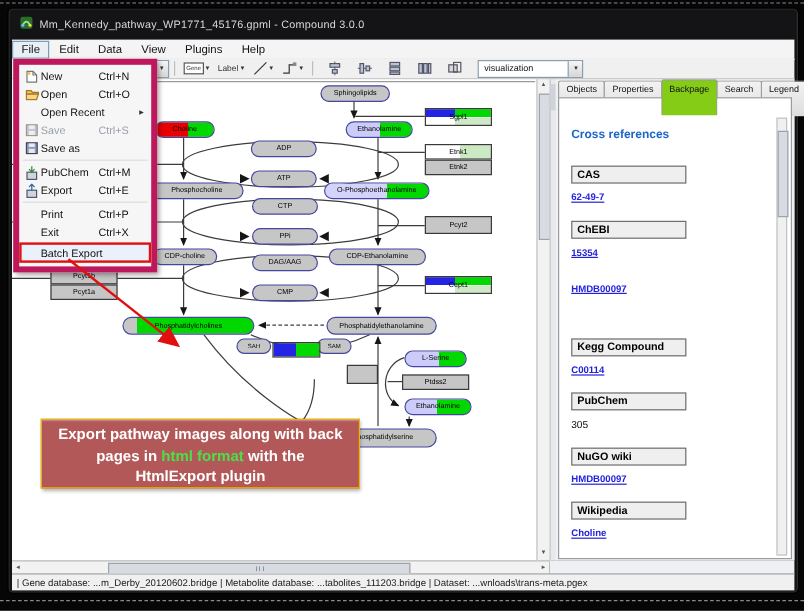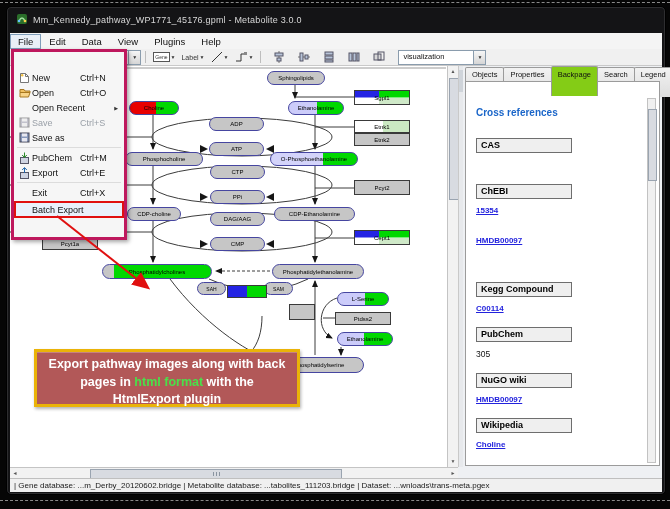--- a/index.html
+++ b/index.html
@@ -61,41 +61,41 @@
   .hscroll{position:absolute;left:3px;top:460px;width:448px;height:11px;background:#f2f2f2;
            border-top:1px solid #c4c4c4;box-sizing:border-box;}
   .hthumb{position:absolute;left:80px;top:1px;width:250px;height:8px;background:#d8dbe1;border:1px solid #9aa4b0;}
   .hgrip{position:absolute;left:50%;top:2px;width:7px;height:4px;margin-left:-3px;
          background:repeating-linear-gradient(90deg,#8a94a0 0 1px,transparent 1px 3px);}
   .statusfill{position:absolute;left:451px;top:460px;right:3px;height:11px;background:#eef0f3;}
   .statusbar{position:absolute;left:3px;top:471px;right:3px;height:13px;background:#f0f0f0;
              border-top:1px solid #bfbfbf;font-size:8px;color:#1a1a1a;line-height:13px;
              padding-left:4px;white-space:nowrap;overflow:hidden;}
   
-  .filemenu{position:absolute;left:4px;top:42px;width:110px;background:#f6f6f6;border:3px solid #be185d;
-            box-shadow:2px 2px 4px rgba(0,0,0,.35);z-index:90;padding:18px 0;font-size:9px;color:#111;}
+  .filemenu{position:absolute;left:4px;top:42px;width:110px;background:#f6f6f6;border:5px solid #be185d;
+            box-shadow:2px 2px 4px rgba(0,0,0,.35);z-index:90;padding:2px 0;font-size:9px;color:#111;}
   .mrow{display:flex;align-items:center;height:15px;padding:0 6px 0 3px;}
   .mrow.hl{border:2px solid #e01010;background:#eaf1fb;height:17px;box-sizing:border-box;margin:1px 0;}
   .mrow.dis{color:#9aa0a8;}
   .mic{width:15px;display:flex;align-items:center;justify-content:center;}
   .mlb{flex:0 0 auto;}
   .msc{margin-left:auto;width:38px;text-align:left;}
   .mrow.dis .msc{color:#9aa0a8;}
   .marr{margin-left:auto;font-size:5px;color:#333;}
   .msep{height:1px;background:#dcdcdc;margin:2px 3px;}
   
   .node{position:absolute;box-sizing:border-box;border:1px solid #4646a0;display:flex;align-items:center;
         justify-content:center;font-size:6px;color:#000;white-space:nowrap;overflow:hidden;background:#c6c6c6;z-index:3;}
   .node.pill{border-radius:8px;}
   .node.rect{border-color:#3a3a3a;border-radius:0;}
   .node.small{font-size:5px;}
   .handle{position:absolute;width:5px;height:5px;background:#ffe000;border:1px solid #8f7d00;box-sizing:border-box;z-index:6;}
   
   .callout{position:absolute;left:24px;top:283px;width:266px;height:58px;background:#b25858;
-           border:3px solid #eab308;box-shadow:inset 0 1px 0 rgba(255,255,255,.25),1px 2px 3px rgba(0,0,0,.3);
+           border:1px solid #eab308;box-shadow:inset 0 1px 0 rgba(255,255,255,.25),1px 2px 3px rgba(0,0,0,.3);
            color:#fff;font-weight:bold;font-size:12.5px;text-align:center;line-height:1.4;z-index:60;
            padding-top:4px;box-sizing:border-box;}
   .hl-green{color:#4ae04a;}
   .overlay{position:absolute;left:0;top:0;z-index:95;pointer-events:none;}
 </style>
 </head>
 <body>
 
 <div class="dash" style="top:2px"></div>
 <div class="dash" style="top:500px"></div>
@@ -104,21 +104,21 @@
 
   <div class="titlebar">
     <span>
       <svg width="12" height="12" viewBox="0 0 12 12">
           <rect x="1" y="1" width="10" height="10" rx="2" fill="#2a6e2a"></rect>
           <path d="M3,8 Q6,2 9,8" stroke="#9fe09f" stroke-width="1.4" fill="none"></path>
           <circle cx="3" cy="8" r="1.3" fill="#66c2ff"></circle>
           <circle cx="9" cy="8" r="1.3" fill="#ffd24d"></circle>
         </svg>
     </span>
-    <span class="ttl">Mm_Kennedy_pathway_WP1771_45176.gpml - Metabolite 3.0.0</span>
+    <span class="ttl">Mm_Kennedy_pathway_WP1771_45176.gpml - Compound 3.0.0</span>
   </div>
 
   <div class="menubar">
     <span class="mitem active">File</span>
     <span class="mitem">Edit</span>
     <span class="mitem">Data</span>
     <span class="mitem">View</span>
     <span class="mitem">Plugins</span>
     <span class="mitem">Help</span>
   </div>
@@ -361,20 +361,21 @@
         <span class="tab active">Backpage</span>
         <span class="tab">Search</span>
         <span class="tab">Legend</span>
       </div>
       <div class="sb-content">
         <div class="sb-inner">
           <div class="xhead">Cross references</div>
           <div id="xref-list">
               <div class="xref">
                 <div class="xref-box">CAS</div>
+                <div class="xref-link">62-49-7</div>
               </div>
               <div class="xref">
                 <div class="xref-box">ChEBI</div>
                 <div class="xref-link">15354</div>
               </div>
               <div class="xref">
                 <div class="xref-link">HMDB00097</div>
               </div>
               <div class="xref">
                 <div class="xref-box">Kegg Compound</div>
@@ -478,20 +479,25 @@
             <rect x="1.5" y="5.5" width="8" height="6" fill="#cfd4e2" stroke="#556"></rect>
             <path d="M5.5,6 v-5 M3.2,3 L5.5,0.5 L7.8,3" stroke="#2266aa" fill="none"></path>
           </svg>
         </span>
         <span class="mlb">Export</span>
         <span class="msc">Ctrl+E</span>
       </div>
       <div class="msep"></div>
       <div class="mrow">
         <span class="mic"></span>
+        <span class="mlb">Print</span>
+        <span class="msc">Ctrl+P</span>
+      </div>
+      <div class="mrow">
+        <span class="mic"></span>
         <span class="mlb">Exit</span>
         <span class="msc">Ctrl+X</span>
       </div>
       <div class="mrow hl">
         <span class="mic"></span>
         <span class="mlb">Batch Export</span>
         <span class="msc"></span>
       </div>
     </div>
 

